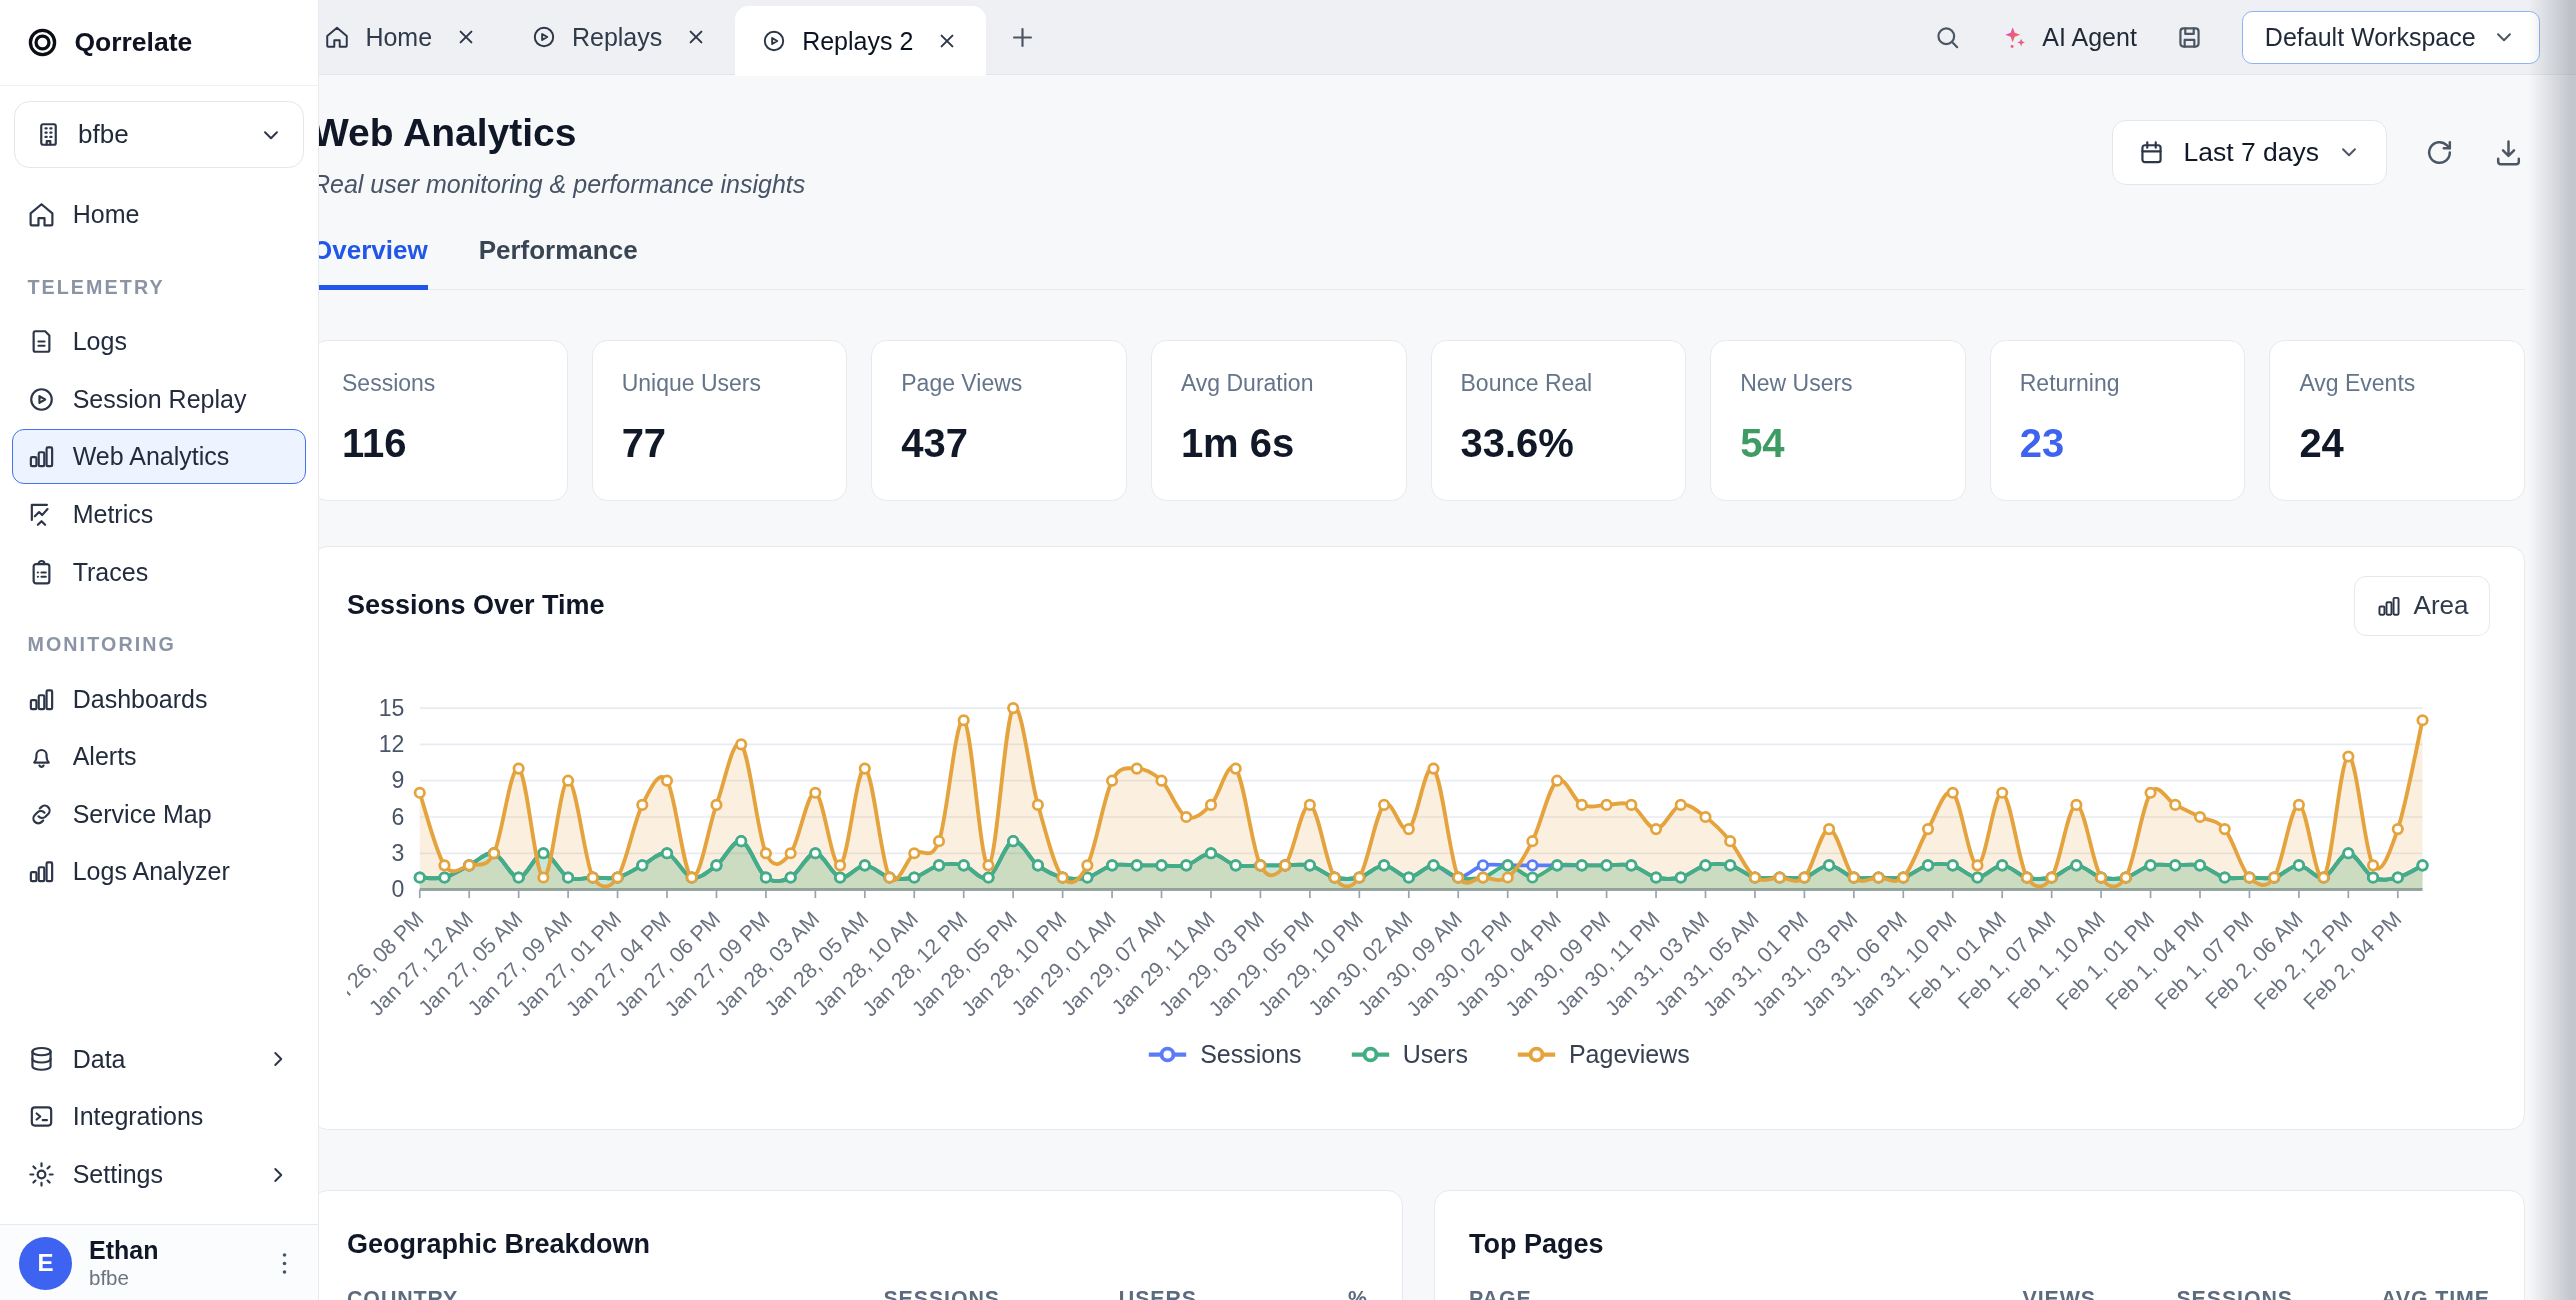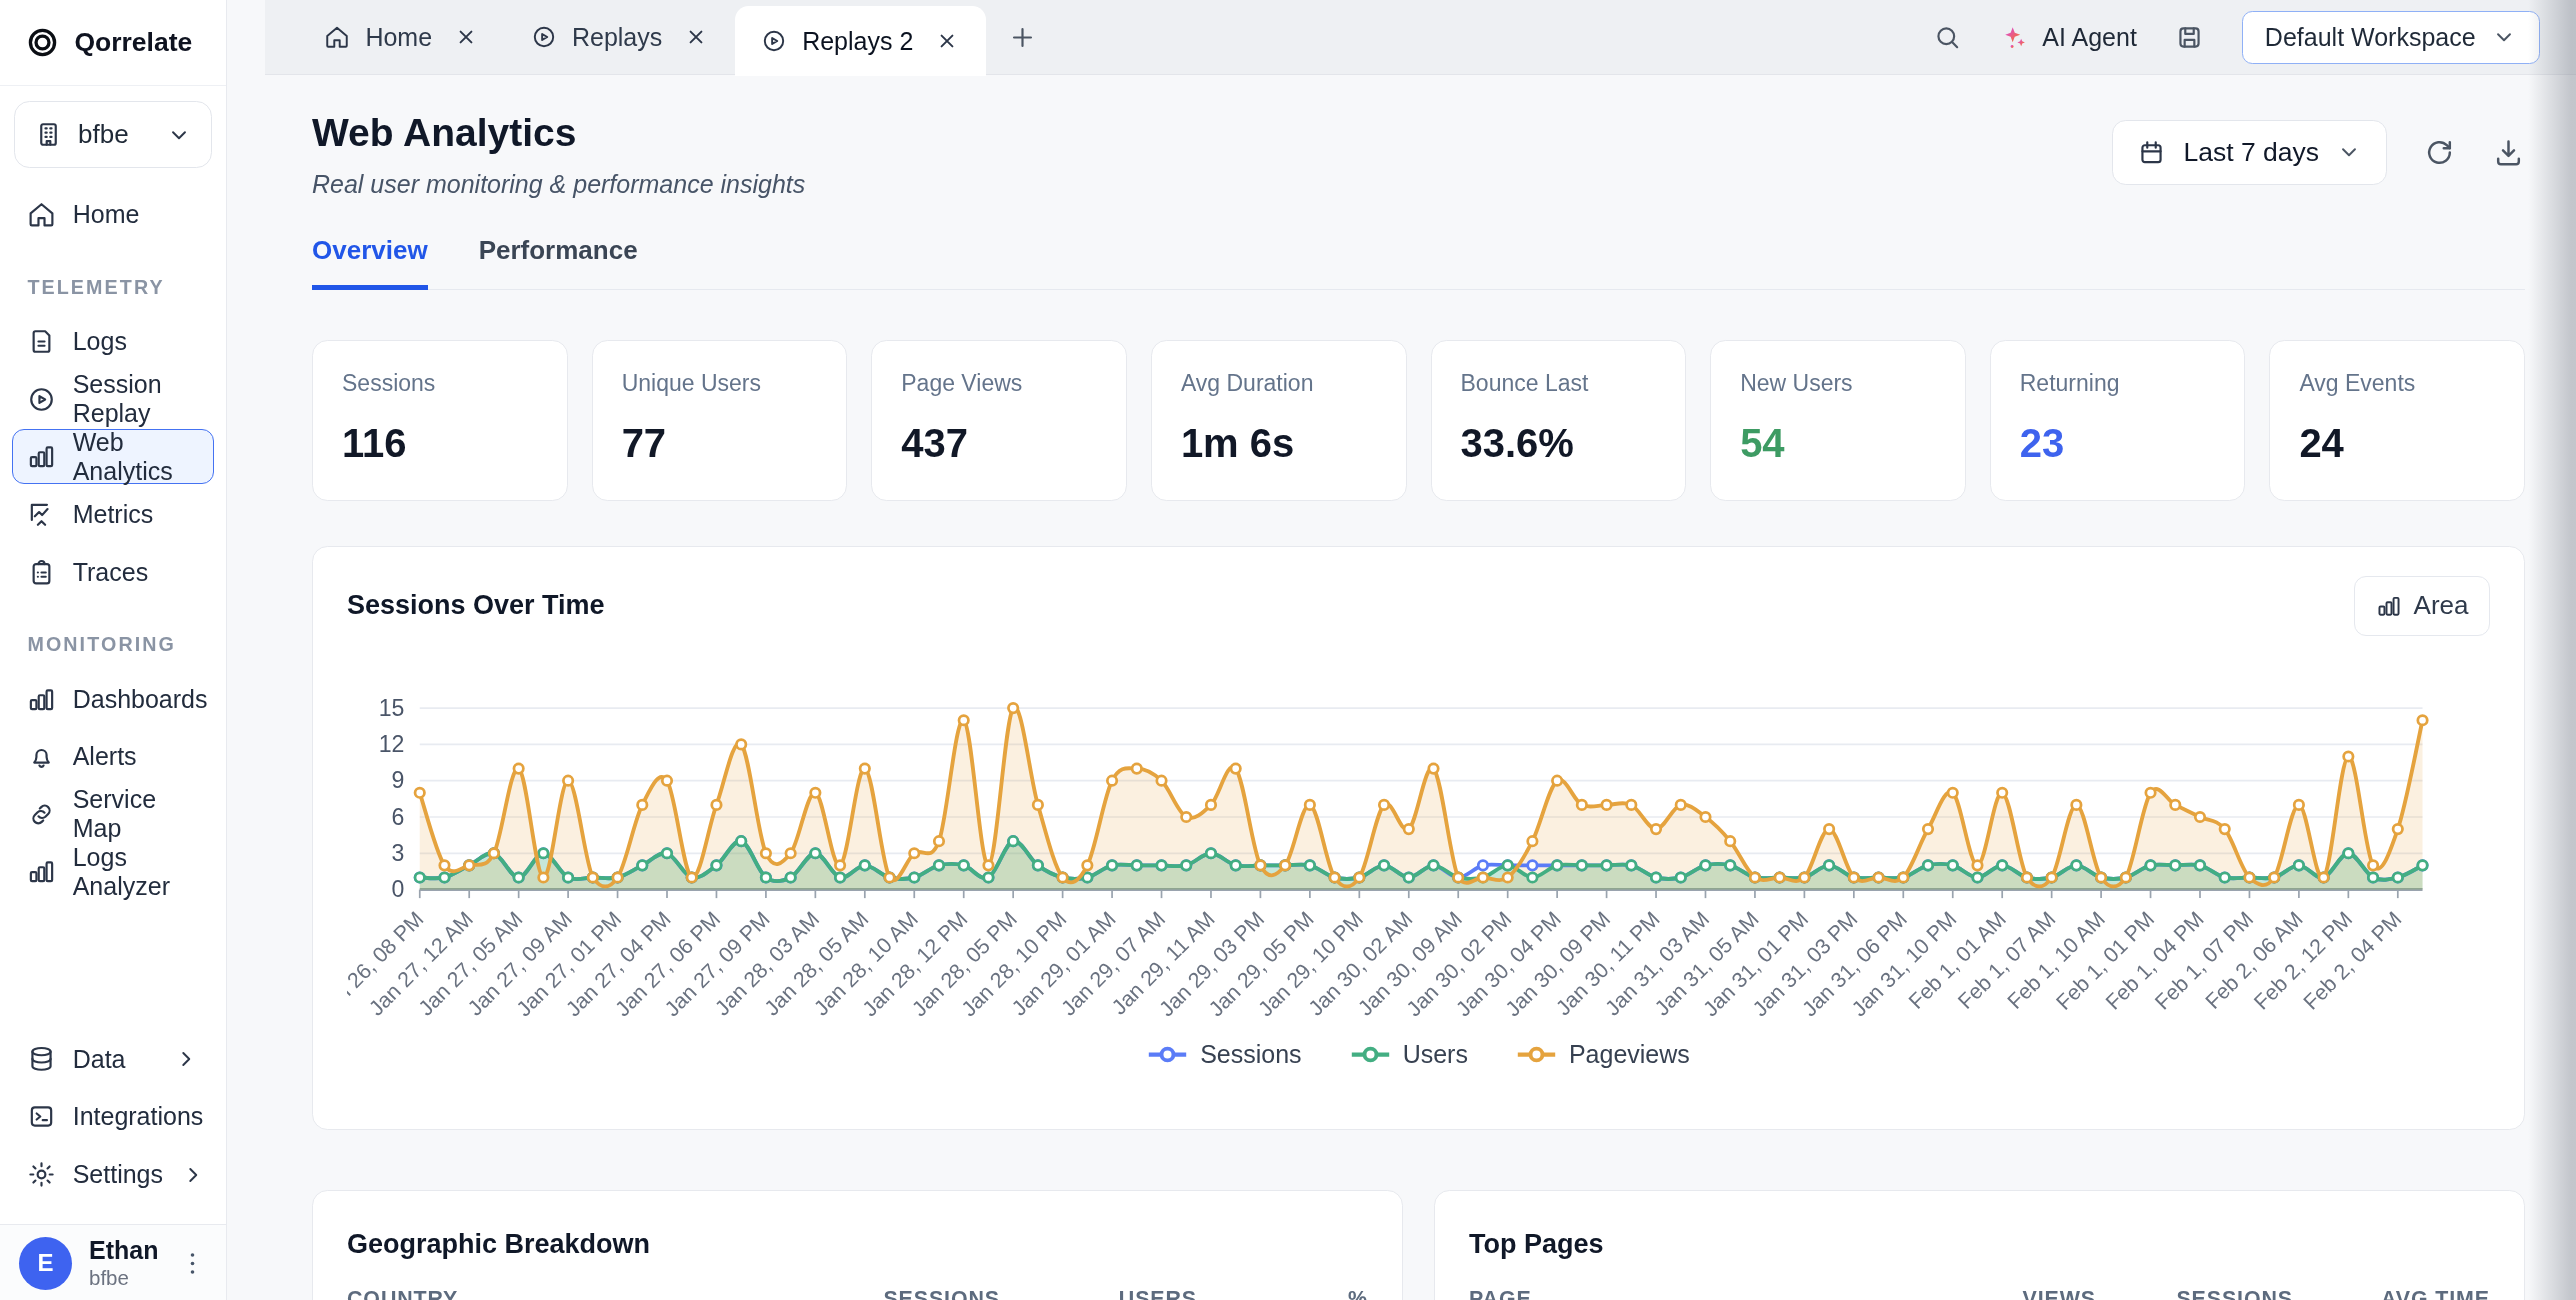--- a/index.html
+++ b/index.html
@@ -5,21 +5,21 @@
   * { margin:0; padding:0; box-sizing:border-box; }
   html,body { width:2576px; height:1301px; overflow:hidden; }
   body { font-family:"Liberation Sans", sans-serif; background:#f7f8fa; position:relative; color:#101828; }
 
   
   .ic { width:29px; height:29px; stroke:#2c3648; stroke-width:1.8; fill:none; stroke-linecap:round; stroke-linejoin:round; flex:none; }
   .ic-sm { width:26px; height:26px; }
   .ic-gray { stroke:#4b5563; }
 
   
-  .sidebar { position:absolute; left:0; top:0; width:227px; height:1301px; background:#fff; border-right:1.7px solid #e8eaef; display:flex; flex-direction:column; z-index:10; }
+  .sidebar { position:absolute; left:0; top:0; width:319px; height:1301px; background:#fff; border-right:1.7px solid #e8eaef; display:flex; flex-direction:column; z-index:10; }
   .logo-row { height:86px; border-bottom:1.7px solid #eef0f4; display:flex; align-items:center; padding:0 26px; gap:15.4px; flex:none; }
   .logo-mark { width:33px; height:33px; stroke:#0b0e14; fill:none; }
   .logo-text { font-size:26.5px; font-weight:700; color:#0f1320; }
   .ws-select { margin:15.4px 13.7px 5.1px; height:67px; border:1.7px solid #e3e6ec; border-radius:15.4px; display:flex; align-items:center; padding:0 19px; gap:15.4px; flex:none; }
   .ws-name { font-size:26px; color:#1f2937; flex:1; }
   .nav { padding:13.7px 12px 0; flex:1; display:flex; flex-direction:column; overflow:hidden; }
   .nav-item { height:55px; border-radius:12px; display:flex; align-items:center; gap:17px; padding:0 13.7px; color:#222c3d; font-size:25px; border:1.7px solid transparent; margin-bottom:2.6px; flex:none; }
   .nav-item.active { background:#eef4ff; border-color:#4472f2; }
   .section-title { font-size:19.7px; font-weight:700; letter-spacing:2.1px; color:#8a94a4; margin:31px 15.4px 15.4px; flex:none; }
   .chev-end { margin-left:auto; }
@@ -353,21 +353,21 @@
       </div>
     <div class="stat-card">
         <div class="stat-label">Page Views</div>
         <div class="stat-value">437</div>
       </div>
     <div class="stat-card">
         <div class="stat-label">Avg Duration</div>
         <div class="stat-value">1m 6s</div>
       </div>
     <div class="stat-card">
-        <div class="stat-label">Bounce Last</div>
+        <div class="stat-label">Bounce Real</div>
         <div class="stat-value">33.6%</div>
       </div>
     <div class="stat-card">
         <div class="stat-label">New Users</div>
         <div class="stat-value" style="color: rgb(61, 155, 99);">54</div>
       </div>
     <div class="stat-card">
         <div class="stat-label">Returning</div>
         <div class="stat-value" style="color: rgb(62, 99, 238);">23</div>
       </div>

